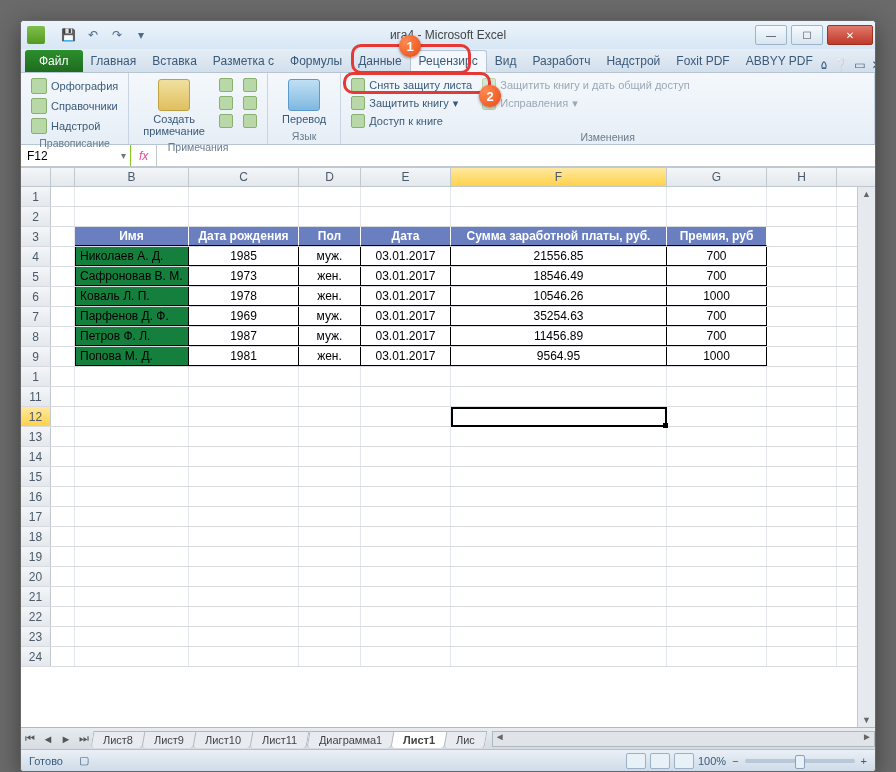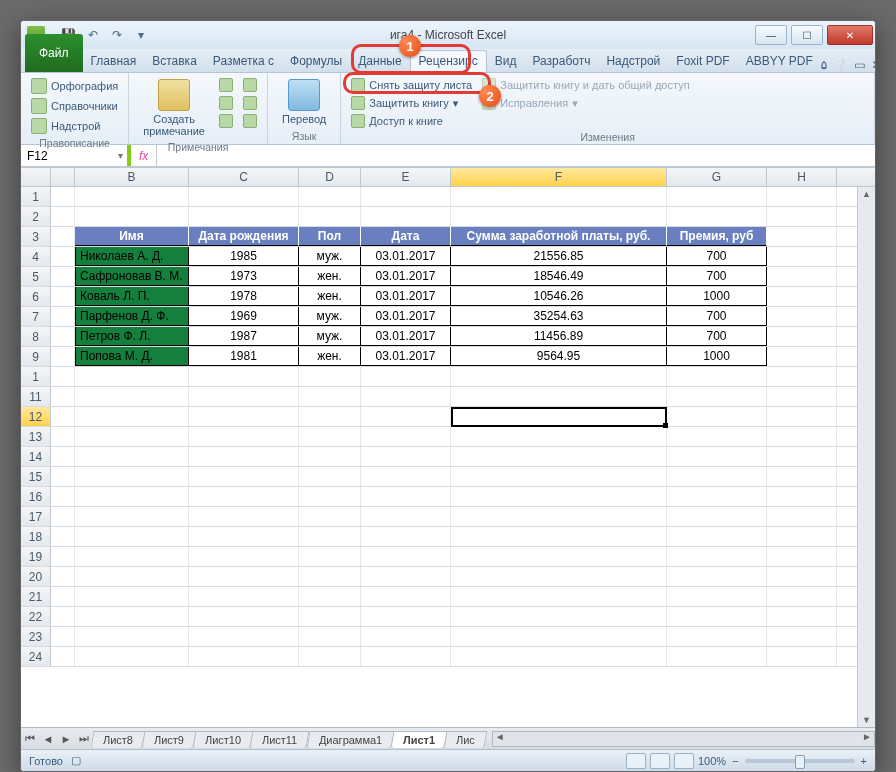--- a/index.html
+++ b/index.html
@@ -14,21 +14,21 @@
   .qat-sep { width: 6px; }
   .qat-btn { width: 20px; height: 20px; display:flex; align-items:center; justify-content:center; color:#506a8a; }
   .title-text { position: absolute; left: 50%; transform: translateX(-50%); }
   .winbtns { margin-left: auto; display: flex; }
   .winbtn { width: 32px; height: 20px; border: 1px solid #9cb4cc; border-radius: 2px; margin: 0 2px; display:flex; align-items:center; justify-content:center; font-size:10px; background: linear-gradient(#f5faff,#d8e6f0); }
   .winbtn.close { background: linear-gradient(#e07a6a,#c0392b); color:#fff; border-color:#a03020; width:46px; }
 
   
   .tabs { height: 24px; background: linear-gradient(#e6eef6,#d2dfec); display: flex; align-items: flex-end; padding-left: 4px; font-size: 12px; border-bottom: 1px solid #b6c5d6; position: relative; }
   .tab { padding: 3px 8px 4px; color: #3a5a7a; cursor: default; white-space: nowrap; position: relative; }
-  .tab.file { background: linear-gradient(#2c8f2c,#1f6b1f); color:#fff; border-radius: 3px 3px 0 0; padding: 12px 14px; }
+  .tab.file { background: linear-gradient(#2c8f2c,#1f6b1f); color:#fff; border-radius: 3px 3px 0 0; padding: 4px 14px; }
   .tab.active { background: #f4f8fc; border: 1px solid #b6c5d6; border-bottom: none; border-radius: 3px 3px 0 0; }
   .tab-help { margin-left:auto; display:flex; gap:6px; padding-right:8px; color:#3a5a7a; }
 
   
   .ribbon { background: linear-gradient(#f4f8fc,#e6eef6); border-bottom: 1px solid #b6c5d6; display: flex; font-size: 11px; color:#3a5a7a; }
   .group { border-right: 1px solid #c8d4e2; padding: 4px 8px 2px; display: flex; flex-direction: column; justify-content: space-between; }
   .group-body { display:flex; gap:6px; align-items:flex-start; }
   .group-title { text-align: center; font-size: 10.5px; color:#6a7a8a; padding-top: 2px; }
   .vstack { display:flex; flex-direction:column; gap:2px; }
   .rbtn { display:flex; align-items:center; gap:4px; padding:1px 2px; white-space:nowrap; }
@@ -37,21 +37,21 @@
   .bigbtn { display:flex; flex-direction:column; align-items:center; gap:2px; padding: 2px 6px; }
   .bigicon { width:32px; height:32px; background: linear-gradient(#f0e0a0,#e0c060); border:1px solid #c0a040; border-radius:3px; }
   .bigicon.blue{ background:linear-gradient(#c0e0f4,#80b8e0); border-color:#5a9acc; }
 
   
   .callout { position: absolute; border: 3px solid #e53935; border-radius: 10px; pointer-events:none; z-index:20; }
   .badge { position:absolute; width:22px; height:22px; border-radius:50%; background: radial-gradient(circle at 30% 30%, #ff8a50, #e64a19); color:#fff; font-weight:bold; display:flex; align-items:center; justify-content:center; font-size:13px; box-shadow:0 1px 3px rgba(0,0,0,.4); z-index:21; }
 
   
   .fbar { height: 22px; border-bottom: 1px solid #c0c8d0; display:flex; align-items:stretch; font-size:12px; background:#fff; }
-  .namebox { width: 110px; border-right:4px solid #84cc16; display:flex; align-items:center; padding:0 6px; position:relative; }
+  .namebox { width: 110px; border-right:1px solid #84cc16; display:flex; align-items:center; padding:0 6px; position:relative; }
   .namebox::after{ content:"▾"; position:absolute; right:4px; color:#777; font-size:10px; }
   .fxbtns { display:flex; align-items:center; gap:6px; padding:0 8px; border-right:1px solid #c0c8d0; color:#ec4899; }
   .fxarea { flex:1; padding:0 6px; display:flex; align-items:center; }
 
   
   .gridwrap { position:relative; height: 560px; background:#fff; overflow:hidden; display:flex; flex-direction:column; }
   .colheads { display:flex; height:20px; background:linear-gradient(#f4f6f8,#e4e8ec); border-top:1px solid #c0c8d0; border-bottom:1px solid #c0c8d0; font-size:12px; }
   .corner { width:30px; border-right:1px solid #c0c8d0; }
   .colh { border-right:1px solid #c0c8d0; text-align:center; color:#4a5a6a; display:flex; align-items:center; justify-content:center; }
   .colh.sel { background: linear-gradient(#ffe8a0,#ffd24a); }
@@ -70,21 +70,21 @@
   .sheettabs { height:22px; background:linear-gradient(#e8ecf0,#d6dce2); border-top:1px solid #b0b8c0; display:flex; align-items:center; font-size:11px; position:relative; }
   .navbtn { width:18px; text-align:center; color:#555; }
   .sheet { padding:2px 10px; background:#e8ecf0; border:1px solid #b0b8c0; border-bottom:none; margin-left:-1px; color:#444; position:relative; top:1px; border-radius: 0 0 4px 4px; transform: skewX(-10deg); }
   .sheet span{ display:inline-block; transform: skewX(10deg); }
   .sheet.active { background:#fff; font-weight:bold; }
   .hscroll { flex:1; margin-left:6px; height:16px; background:#e0e4e8; border:1px solid #b0b8c0; position:relative; }
   .hscroll::before{content:"◄"; position:absolute; left:2px; top:-1px; font-size:10px; color:#666;}
   .hscroll::after{content:"►"; position:absolute; right:2px; top:-1px; font-size:10px; color:#666;}
 
   
-  .statusbar { height:22px; background:linear-gradient(#eaf0f6,#cedbe8); border-top:1px solid #b0c0d0; display:flex; align-items:center; font-size:11px; color:#3a5a7a; padding:0 8px; gap:8px; }
+  .statusbar { height:22px; background:linear-gradient(#eaf0f6,#cedbe8); border-top:1px solid #b0c0d0; display:flex; align-items:center; font-size:11px; color:#3a5a7a; padding:0 8px; gap:16px; }
   .viewbtns { margin-left:auto; display:flex; gap:4px; }
   .viewbtn { width:20px; height:16px; border:1px solid #9cb0c6; background:#e8f0f8; border-radius:2px; }
   .zoom { display:flex; align-items:center; gap:6px; }
   .slider { width:110px; height:4px; background:#b8c8d8; position:relative; border-radius:2px; }
   .slider::after{content:""; position:absolute; left:50%; top:-4px; width:8px; height:12px; background:#e8f0f8; border:1px solid #8aa0b8; border-radius:2px; transform:translateX(-50%); }
 
   .vscroll { position:absolute; right:0; top:20px; bottom:0; width:18px; background:#e6eaee; border-left:1px solid #c0c8d0; }
   .vscroll::before{content:"▲"; position:absolute; top:2px; left:4px; font-size:9px; color:#666;}
   .vscroll::after{content:"▼"; position:absolute; bottom:2px; left:4px; font-size:9px; color:#666;}
 

